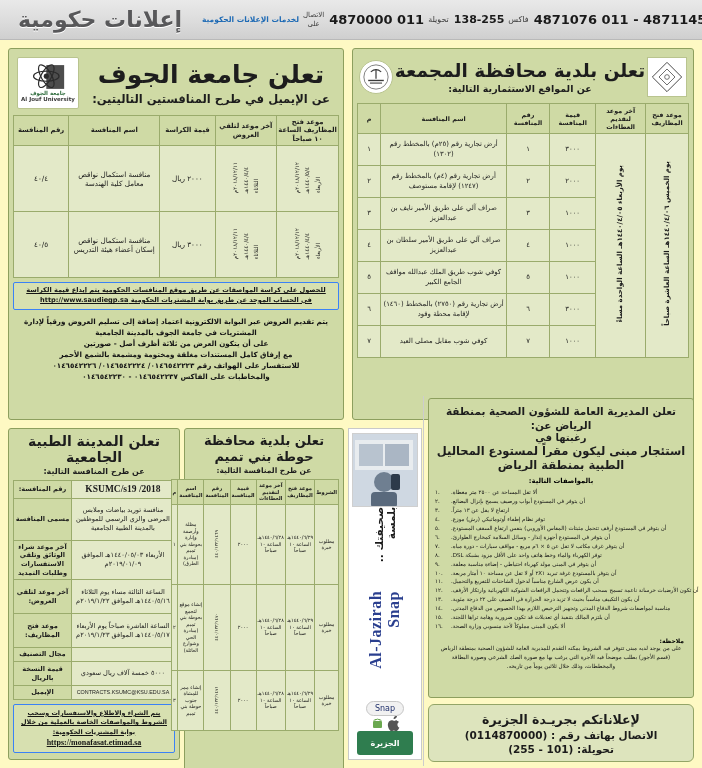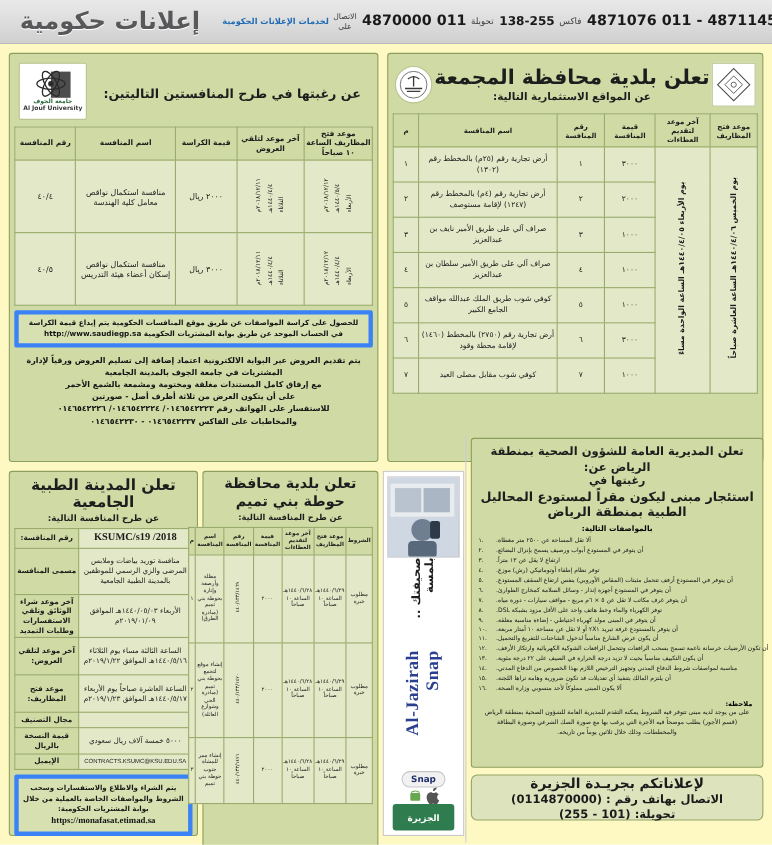--- a/index.html
+++ b/index.html
@@ -40,22 +40,22 @@
 
   
   table.g { width:100%; border-collapse:collapse; background:#e3e9c8; }
   table.g th, table.g td {
     border:1px solid #9aab6c; text-align:center; vertical-align:middle;
     color:#1b1b1b; padding:2px 1px;
   }
   table.g th { background:#cfdaa5; font-weight:bold; }
 
   .note-box {
-    background:#d7e0b0; border:4px solid #3b82f6; border-radius:2px;
-    text-align:center; color:#151515; line-height:1.45;
+    background:#d7e0b0; border:1px solid #3b82f6; border-radius:2px;
+    text-align:center; color:#151515; line-height:1.45;text-decoration:underline;
   }
 
   
   .vrt { writing-mode: vertical-rl; transform: rotate(180deg); white-space:nowrap;
          display:inline-block; line-height:1.5; }
 
   
   #p-jouf { left:8px; top:48px; width:336px; height:372px; }
   #p-jouf .ttl-main { font-size:25px; font-weight:bold; letter-spacing:0px; }
   #p-jouf .ttl-sub  { font-size:11.5px; font-weight:bold; margin-top:3px; }
@@ -126,21 +126,21 @@
     writing-mode: vertical-rl; transform: rotate(180deg);
     font-size:16px; font-weight:bold; color:#2a3f8f; letter-spacing:.5px;
     font-family:"Liberation Serif", serif;
   }
   .snap-vert2 {
     writing-mode: vertical-rl; transform: rotate(180deg);
     font-size:10.5px; font-weight:bold; color:#1b1b1b;
   }
   .snap-btn {
     background:#f1f1f1;border:1px solid #c6c6c6;border-radius:9px;
-    font-size:8px;font-weight:bold;color:#1f2f6b;padding:2px 8px;
+    font-size:8px;font-weight:normal;color:#1f2f6b;padding:2px 8px;
   }
   .jaz-logo {
     width:56px;height:26px;background:#2f7d4f;border-radius:3px;color:#fff;
     display:flex;align-items:center;justify-content:center;font-size:8px;font-weight:bold;
   }
 
   
   #p-riyadh { left:428px; top:398px; width:266px; height:300px; padding:5px 6px; }
   #p-riyadh .ttl-main { font-size:10.5px; font-weight:bold; line-height:1.35; }
   #p-riyadh .ttl-sub2 { font-size:11.5px; font-weight:bold; margin-top:1px; }
@@ -150,21 +150,21 @@
     font-size:5.5px; line-height:1.62; color:#131313; text-align:right;
     display:flex; flex-direction:row-reverse; justify-content:flex-start; gap:3px;
     white-space:nowrap;
   }
   ol.specs li .n { width:13px; flex:0 0 auto; text-align:left; }
   .rnote-h { font-size:6px; font-weight:bold; margin-top:6px; text-align:right; padding-right:3px;}
   .rnote-b { font-size:5.6px; line-height:1.6; text-align:center; color:#131313; padding:0 3px; }
 
   
   #p-contact {
-    position:absolute; left:428px; top:704px; width:266px; height:42px;
+    position:absolute; left:428px; top:704px; width:266px; height:58px;
     background:#dde4bd; border:1px solid #93a567; border-radius:6px;
     display:flex; flex-direction:column; align-items:center; justify-content:center;
     gap:2px;
   }
   #p-contact .l1 { font-size:12.5px; font-weight:bold; color:#1b1b1b; }
   #p-contact .l2 { font-size:10.5px; font-weight:bold; color:#1b1b1b; }
   #p-contact .l3 { font-size:10.5px; font-weight:bold; color:#1b1b1b; }
 
   .divider-v { position:absolute; background:#cdcdcd; width:1px; }
 </style>
@@ -193,21 +193,22 @@
           <rect x="18" y="1" width="21" height="28" fill="#4d4d4d"></rect>
           <ellipse cx="18" cy="14" rx="15" ry="6" fill="none" stroke="#2b2b2b" stroke-width="1.4"></ellipse>
           <ellipse cx="18" cy="14" rx="15" ry="6" fill="none" stroke="#2b2b2b" stroke-width="1.4" transform="rotate(60 18 14)"></ellipse>
           <ellipse cx="18" cy="14" rx="15" ry="6" fill="none" stroke="#2b2b2b" stroke-width="1.4" transform="rotate(120 18 14)"></ellipse>
           <circle cx="18" cy="14" r="3" fill="#2b2b2b"></circle>
         </svg>
         <div class="nm">جامعة الجوف</div>
         <div class="nm" style="color:#3a3a3a">Al Jouf University</div>
       </div>
       <div style="flex:1; text-align:center;">
-        <div class="ttl ttl-sub">عن رغبتها في طرح المنافستين التاليتين:</div>
+        <div class="ttl ttl-main">تعلن جامعة الجوف</div>
+        <div class="ttl ttl-sub">عن الإيميل في طرح المنافستين التاليتين:</div>
       </div>
     </div>
 
     <table class="g">
       <thead>
         <tr>
           <th style="width:19%">موعد فتح المظاريف الساعة ١٠ صباحاً</th>
           <th style="width:19%">آخر موعد لتلقي العروض</th>
           <th style="width:17%">قيمة الكراسة</th>
           <th style="width:28%">اسم المنافسة</th>
@@ -249,22 +250,22 @@
     </table>
 
     <div class="note-box" style="margin-top:4px; padding:3px 4px; font-size:6.6px; font-weight:bold;">
       <div>للحصول على كراسة المواصفات عن طريق موقع المنافسات الحكومية يتم إيداع قيمة الكراسة</div>
       <div>في الحساب الموحد عن طريق بوابة المشتريات الحكومية http://www.saudiegp.sa</div>
     </div>
 
     <div style="margin-top:6px">
       <div class="para b">يتم تقديم العروض عبر البوابة الالكترونية اعتماد إضافة إلى تسليم العروض ورقياً لإدارة</div>
       <div class="para b">المشتريات في جامعة الجوف بالمدينة الجامعية</div>
+      <div class="para b">على أن يتكون العرض من ثلاثة أظرف أصل - صورتين</div>
       <div class="para b">مع إرفاق كامل المستندات مغلقة ومختومة ومشمعة بالشمع الأحمر</div>
-      <div class="para b">على أن يتكون العرض من ثلاثة أظرف أصل - صورتين</div>
       <div class="para b">للاستفسار على الهواتف رقم ٠١٤٦٥٤٢٢٢٣/ ٠١٤٦٥٤٢٢٢٤/ ٠١٤٦٥٤٢٢٢٦</div>
       <div class="para b">والمخاطبات على الفاكس ٠١٤٦٥٤٢٢٣٧ - ٠١٤٦٥٤٢٢٣٠</div>
     </div>
   </div>
 
   <div class="panel" id="p-majm">
     <div class="majm-head">
       <div class="logo-round">
         <svg viewBox="0 0 30 30" width="26" height="26">
           <circle cx="15" cy="15" r="14" fill="#ffffff" stroke="#6e6e6e" stroke-width="1"></circle>

